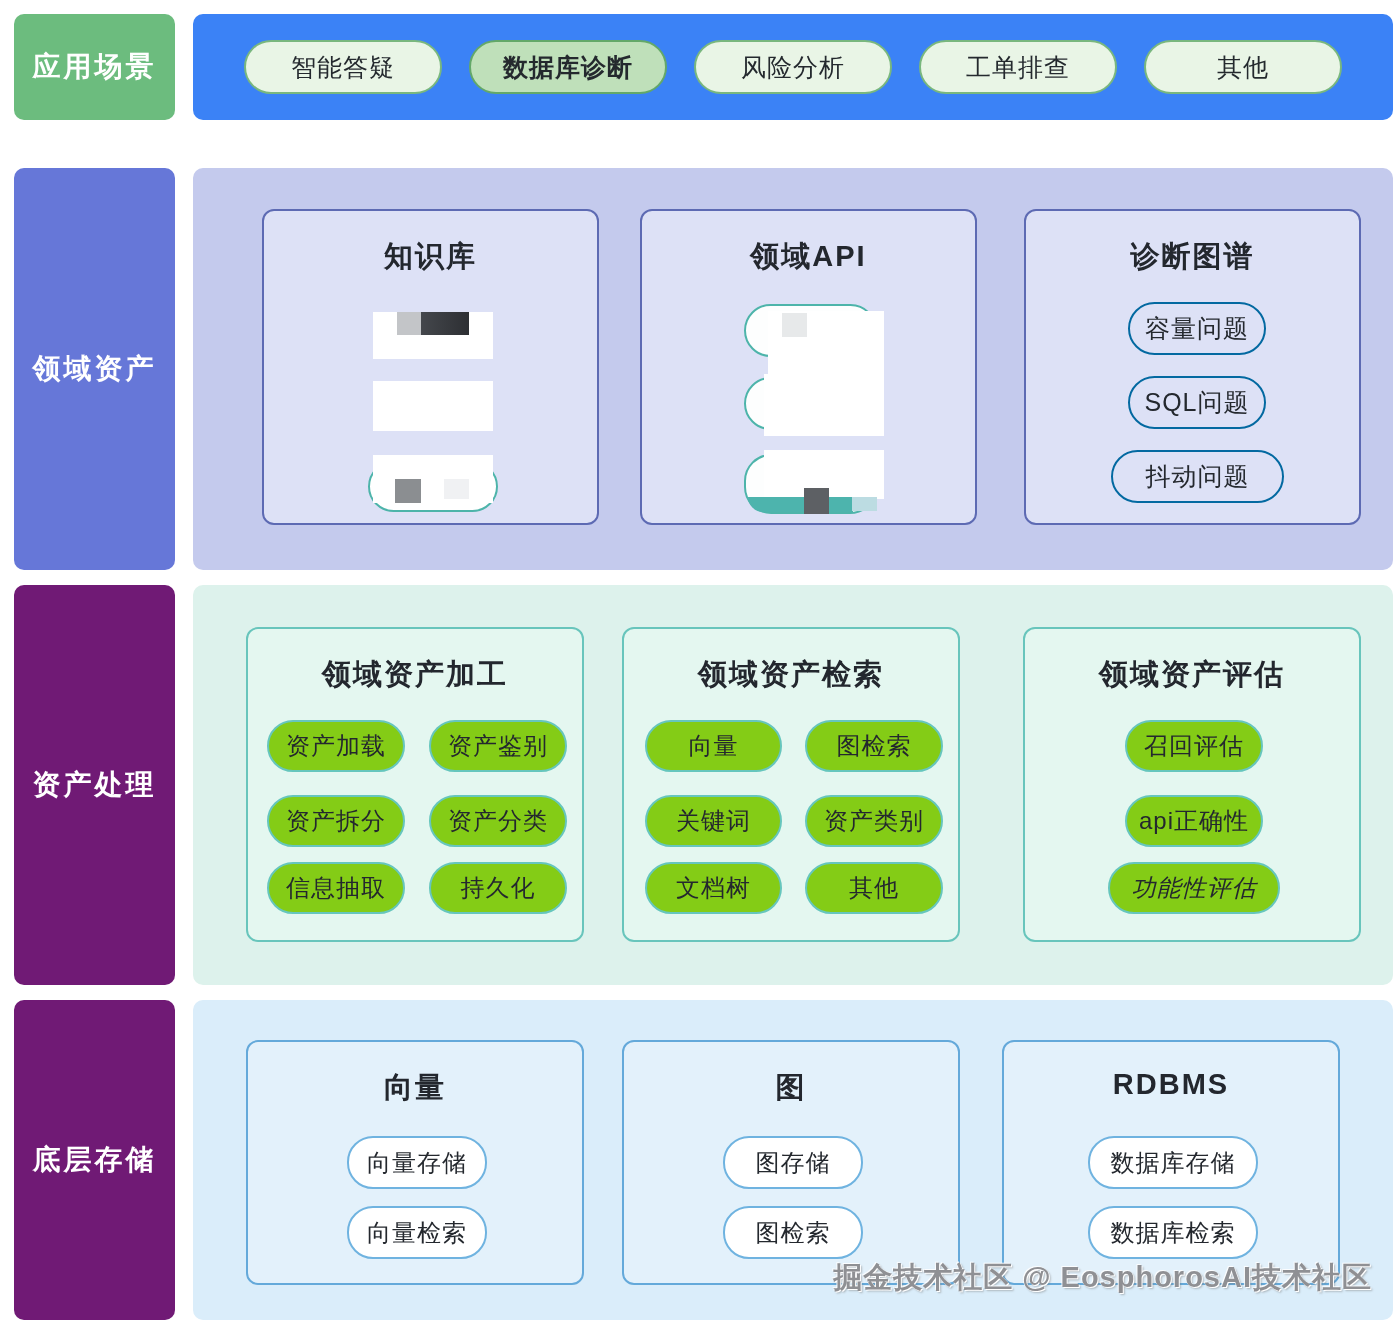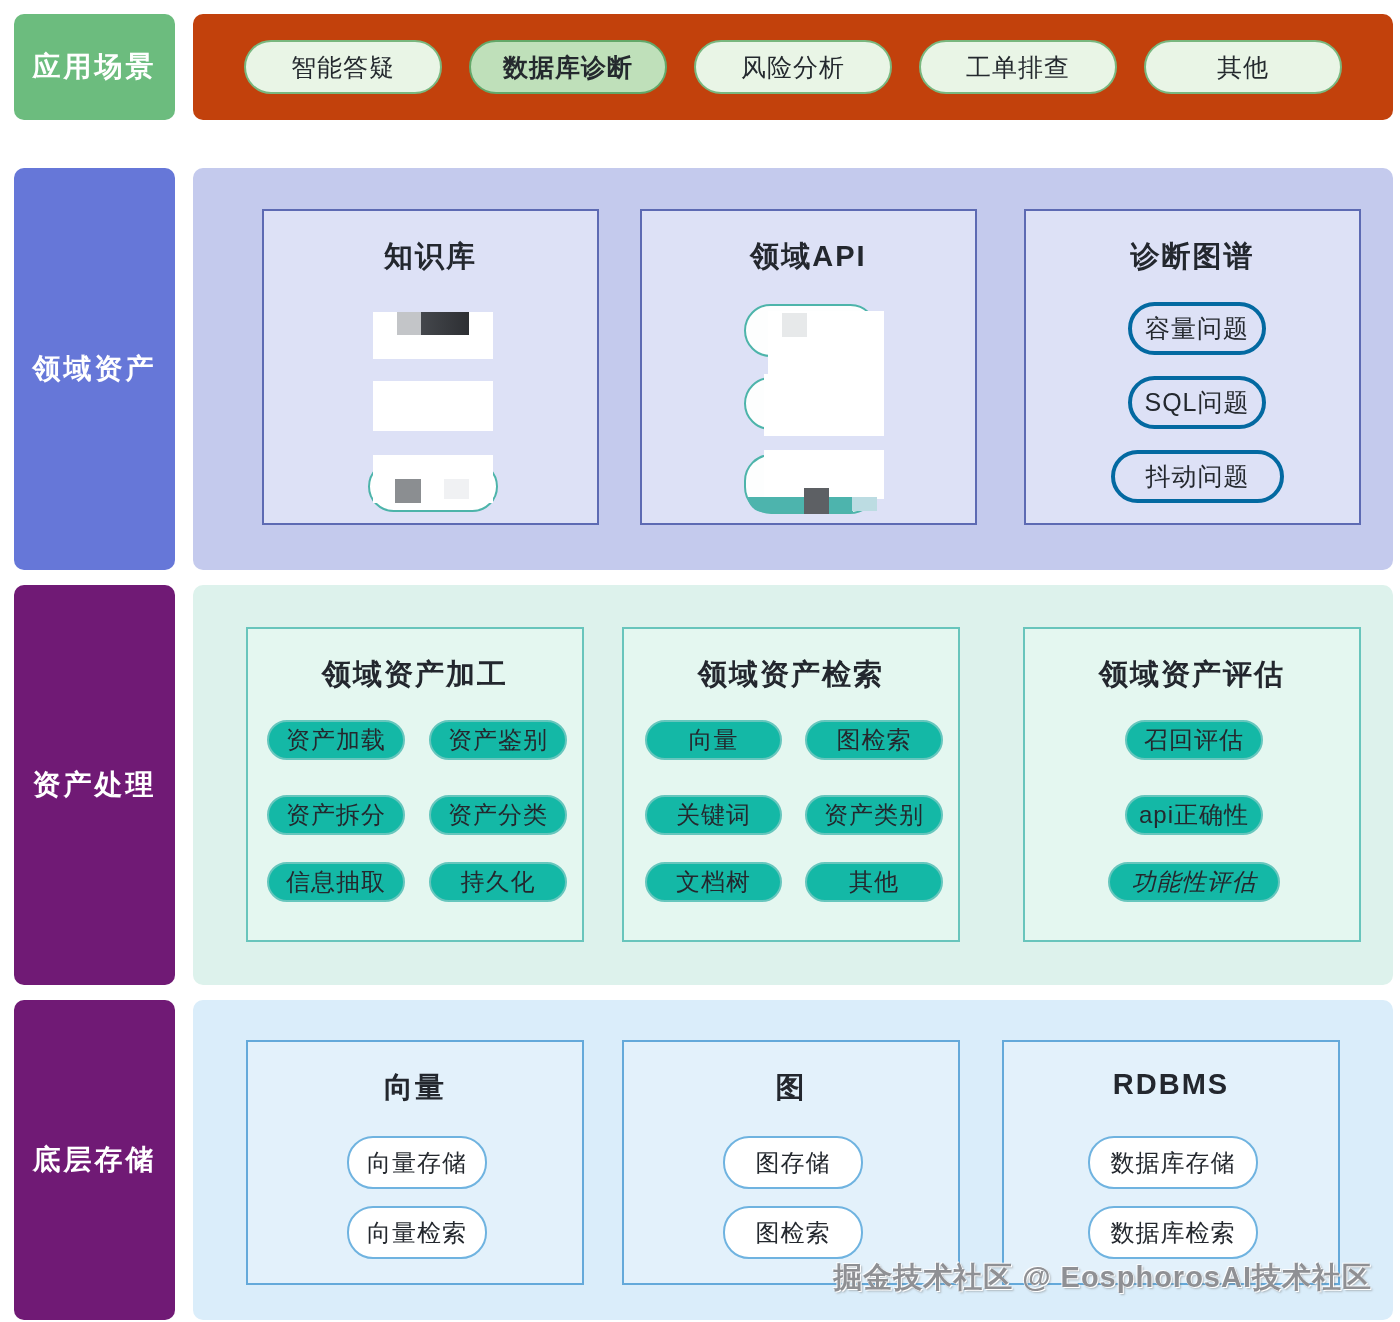--- a/index.html
+++ b/index.html
@@ -18,33 +18,33 @@
     position:absolute;left:14px;top:0;height:100%;width:161px;border-radius:10px;
     color:#ffffff;font-size:28px;font-weight:bold;letter-spacing:3px;
     display:flex;align-items:center;justify-content:center;
   }
   #row-app .side{background:#6cbc7e;}
   #row-assets .side{background:#6677d8;}
   #row-process .side{background:#701a75;}
   #row-storage .side{background:#701a75;}
 
   .panel{position:absolute;left:193px;top:0;height:100%;width:1200px;border-radius:10px;}
-  #row-app .panel{background:#c2410c;display:flex;align-items:center;justify-content:center;gap:27px;}
+  #row-app .panel{background:#3b82f6;display:flex;align-items:center;justify-content:center;gap:27px;}
   #row-assets .panel{background:#c4caed;}
   #row-process .panel{background:#ddf2ec;}
   #row-storage .panel{background:#daedfa;}
 
   .scene-pill{
     width:198px;height:54px;box-sizing:border-box;border:2px solid #79b77e;border-radius:28px;
     background:#e9f5e6;display:flex;align-items:center;justify-content:center;
     font-size:25px;color:#24292e;letter-spacing:1px;
   }
   .scene-pill.selected{background:#bfe0ba;border-color:#63a869;font-weight:bold;}
 
-  .card{position:absolute;box-sizing:border-box;border-radius:0;}
+  .card{position:absolute;box-sizing:border-box;border-radius:12px;}
   .card-title{text-align:center;margin-top:26px;font-size:29px;font-weight:bold;color:#23272e;letter-spacing:2px;}
 
   
   #row-assets .card{top:41px;width:337px;height:316px;background:#dde1f6;border:2px solid #5d6ab3;}
   #card-kb{left:69px;}  #card-api{left:447px;}  #card-diag{left:831px;}
 
   
   .kb-box{position:absolute;left:109px;width:120px;background:#ffffff;z-index:2;}
   .kb-box1{top:101px;height:47px;}
   .kb-box2{top:170px;height:50px;}
@@ -67,28 +67,28 @@
   .api-p2 .api-cover{left:20px;top:-3px;width:120px;height:62px;}
   .api-p3 .api-cover{left:20px;top:-4px;width:120px;height:49px;}
   .api-remnant-light{left:38px;top:9px;width:25px;height:24px;background:#e7e9ea;z-index:3;}
   .api-remnant-dark{left:60px;top:34px;width:25px;height:26px;background:#5d6064;z-index:3;}
   .api-fill{position:absolute;left:4px;right:24px;bottom:2px;height:15px;background:#4db4ad;
             border-bottom-left-radius:18px;z-index:2;}
   .api-fill-light{position:absolute;right:0px;bottom:3px;width:25px;height:14px;background:#bcdce2;z-index:2;}
 
   
   .diag-pill{position:absolute;left:102px;width:138px;height:53px;box-sizing:border-box;
-             border:4px solid #0369a1;border-radius:27px;display:flex;align-items:center;justify-content:center;
+             border:2px solid #0369a1;border-radius:27px;display:flex;align-items:center;justify-content:center;
              font-size:25px;color:#24282e;letter-spacing:1px;}
   .diag-p1{top:91px;} .diag-p2{top:165px;} .diag-p3{top:239px;left:85px;width:173px;}
 
   
   #row-process .card{top:42px;width:338px;height:315px;background:#e4f7f0;border:2px solid #68c5bc;}
   #card-work{left:53px;} #card-search{left:429px;} #card-eval{left:830px;}
-  .proc-pill{position:absolute;height:40px;box-sizing:border-box;background:#14b8a6;border:2px solid #66c6bd;
+  .proc-pill{position:absolute;height:52px;box-sizing:border-box;background:#84cc16;border:2px solid #66c6bd;
              border-radius:26px;display:flex;align-items:center;justify-content:center;
              font-size:24px;color:#24282e;letter-spacing:1px;}
   .c1{left:19px;width:138px;} .c2{left:181px;width:138px;}
   .s1{left:21px;width:137px;} .s2{left:181px;width:138px;}
   .r1{top:91px;} .r2{top:166px;} .r3{top:233px;}
   .ev{left:100px;width:138px;} .ev-wide{left:83px;width:172px;font-style:italic;}
 
   
   #row-storage .card{top:40px;width:338px;height:245px;background:#e3f1fb;border:2px solid #64a9da;}
   #card-vector{left:53px;} #card-graph{left:429px;background:#c6e1f4;border-color:#5da2d4;} #card-rdbms{left:809px;}

